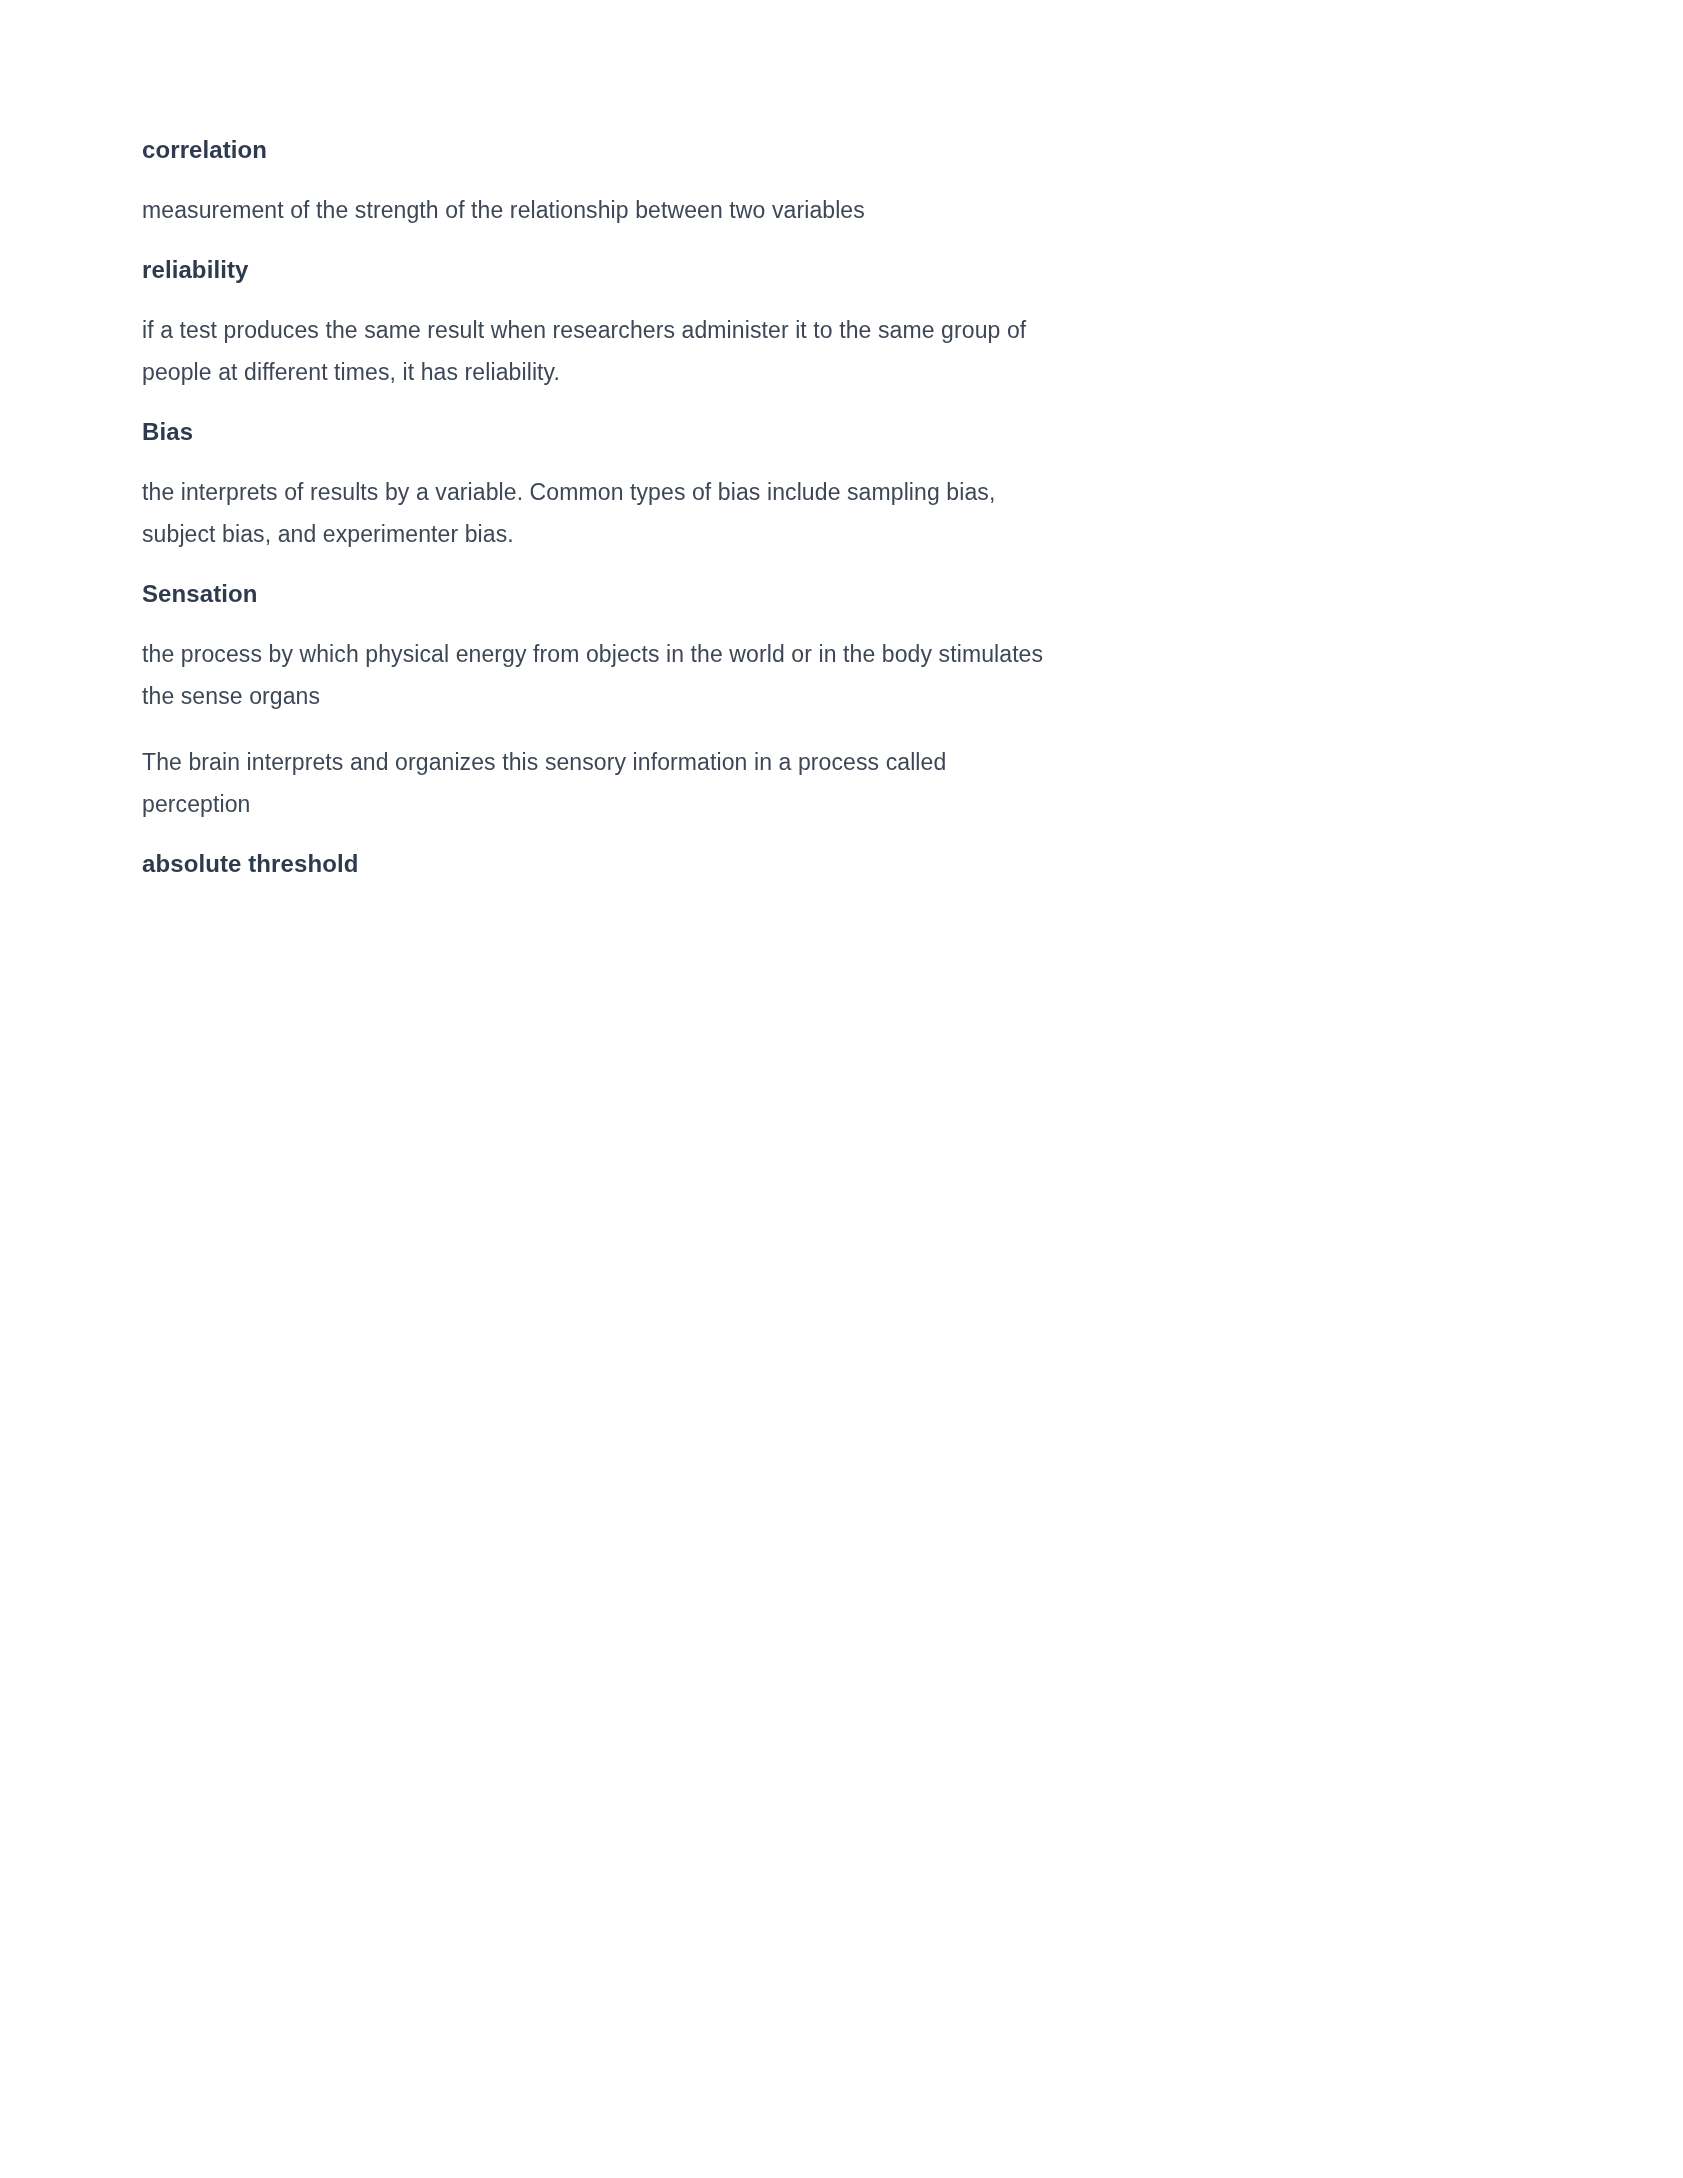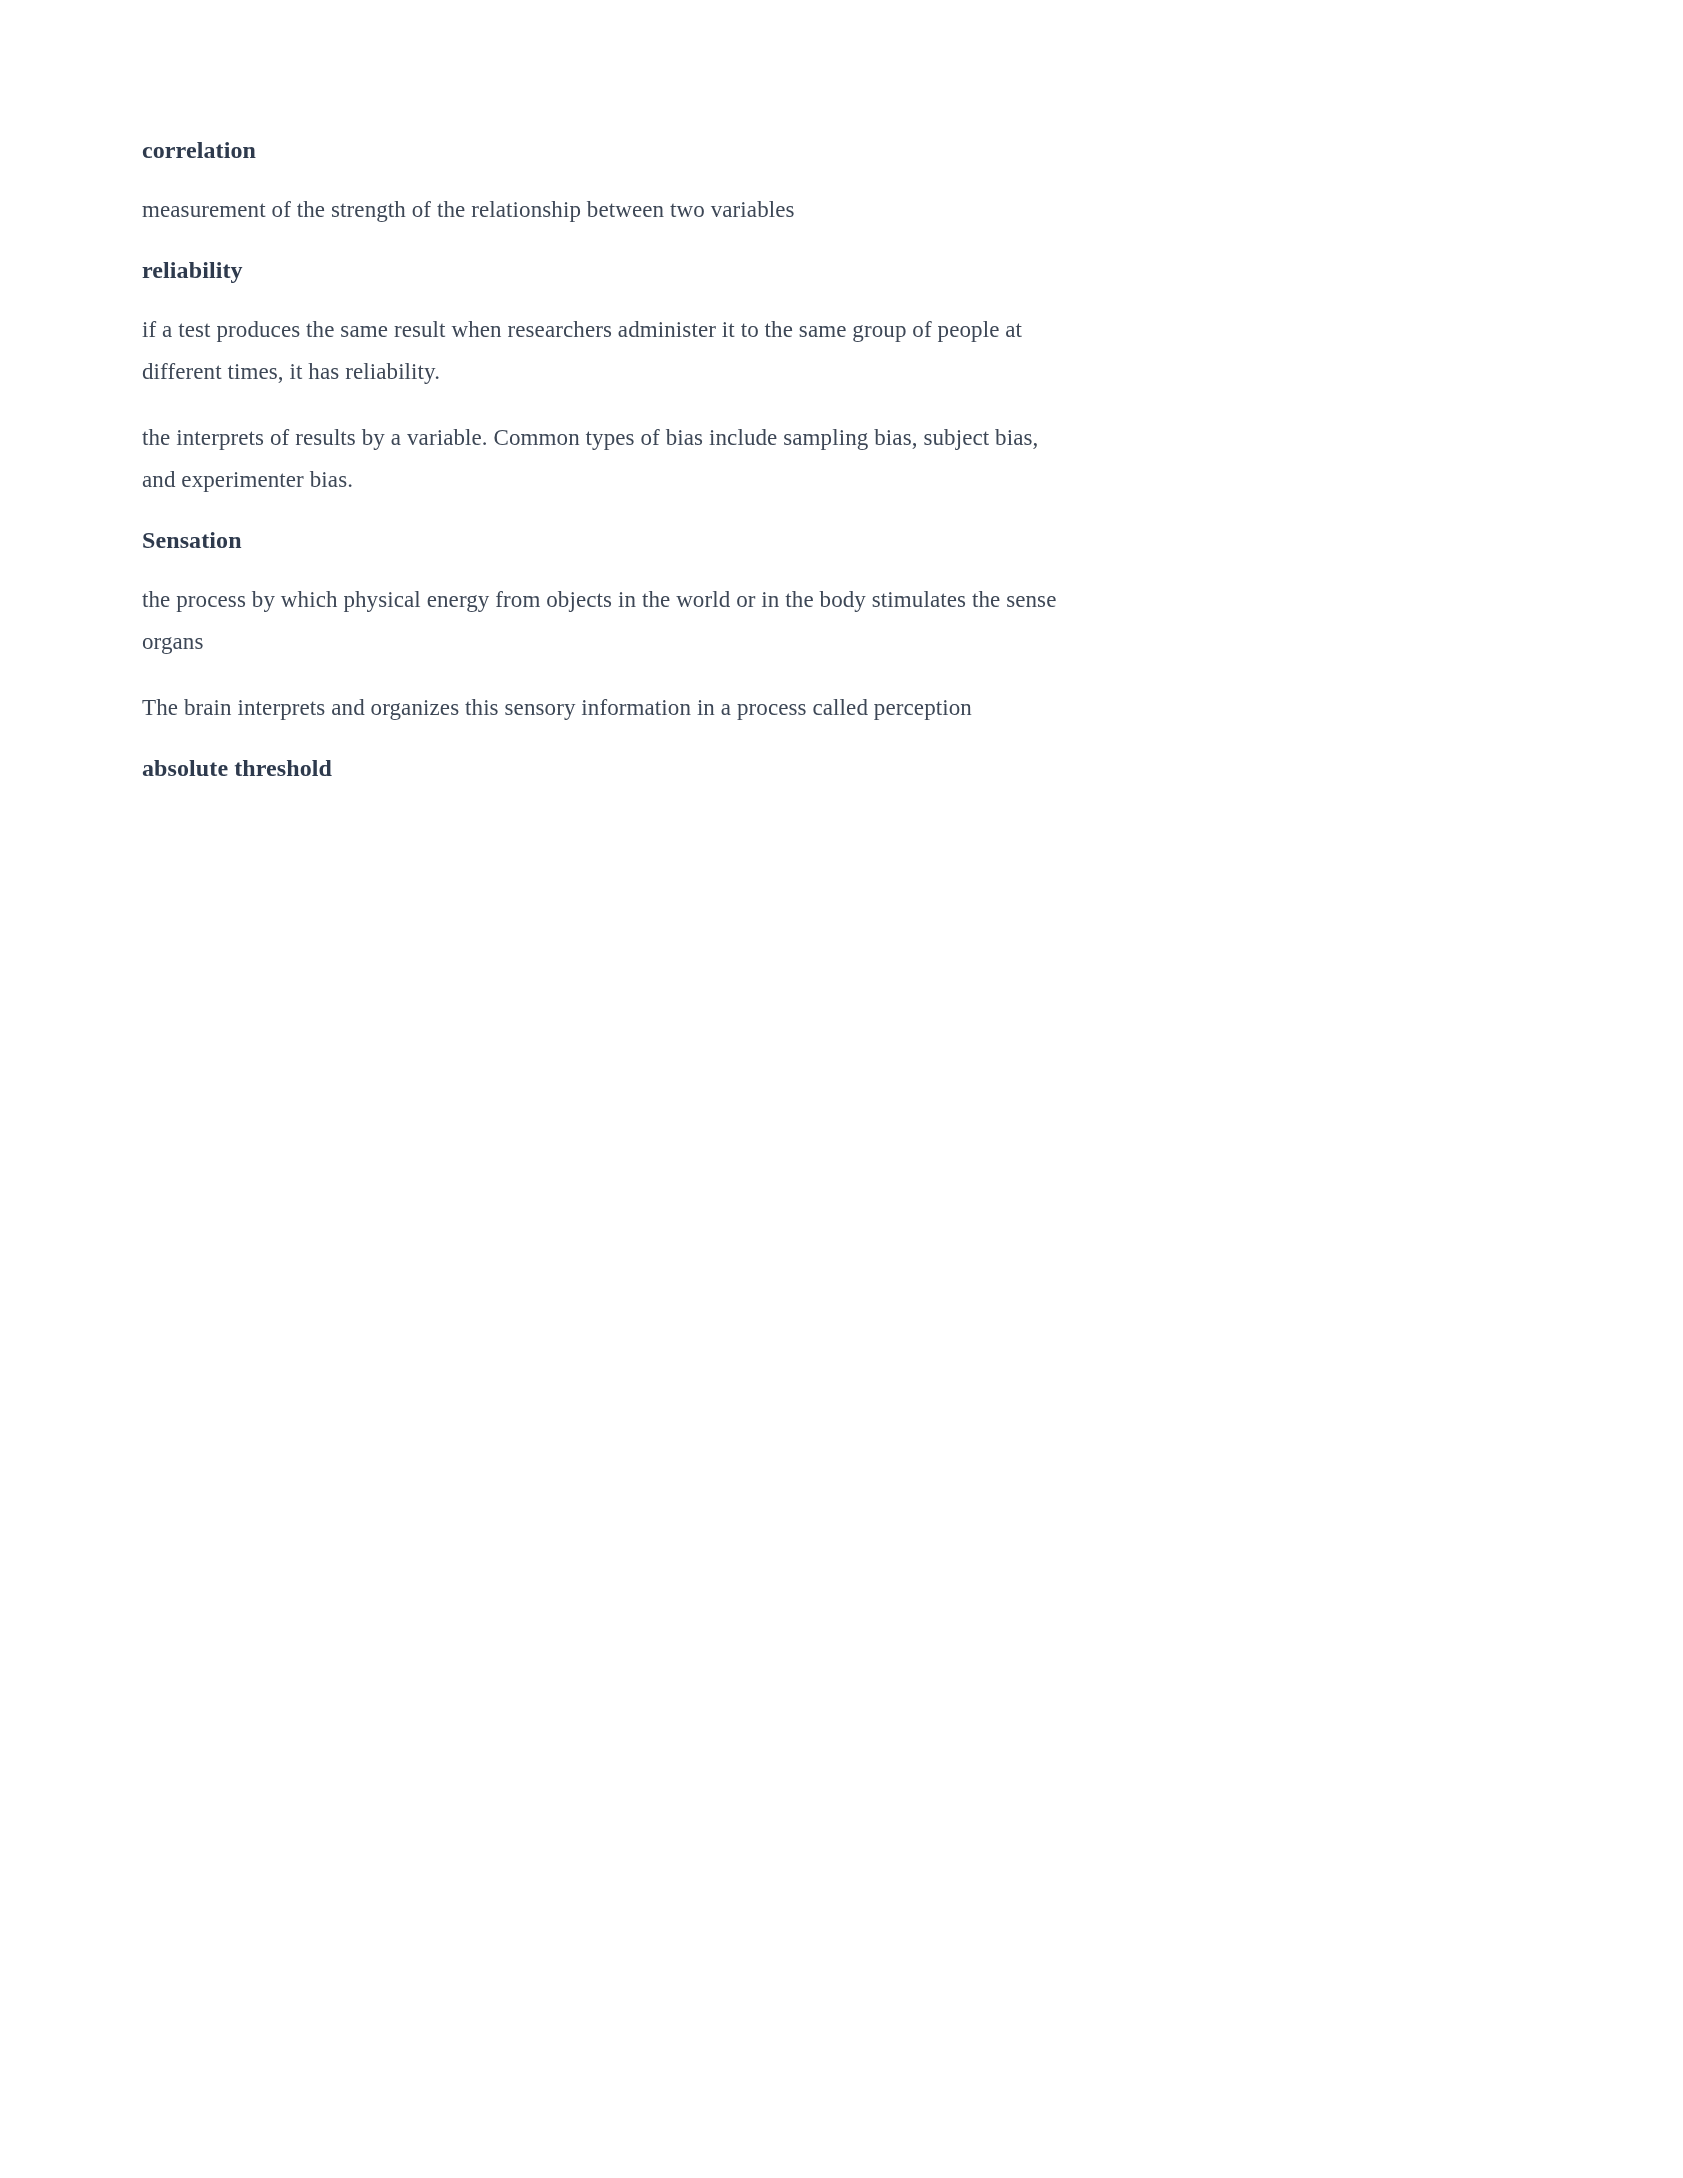--- a/index.html
+++ b/index.html
@@ -16,21 +16,20 @@
   .page {
     width: 1683px;
     height: 2178px;
     background: var(--page-bg);
     font-family: "Liberation Sans", "DejaVu Sans", sans-serif;
     padding: 135px 0 0 142px;
     overflow: hidden;
   }
   .content {
     width: 931px;
-    font-family: Liberation Serif, serif;
   }
   .entry { }
   .term {
     font-size: 24px;
     font-weight: 700;
     color: var(--term-color);
     line-height: 30px;
     margin: 0 0 24px 0;
     letter-spacing: 0.1px;
   }
@@ -54,20 +53,21 @@
         <p class="definition">measurement of the strength of the relationship between two variables</p>
       </div>
 
       <div class="entry">
         <h3 class="term">reliability</h3>
         <p class="definition">if a test produces the same result when researchers administer it to the same group of people at different times, it has reliability.</p>
       </div>
 
 
       <div class="entry">
+        <h3 class="term">Bias</h3>
         <p class="definition">the interprets of results by a variable. Common types of bias include sampling bias, subject bias, and experimenter bias.</p>
       </div>
 
       <div class="entry">
         <h3 class="term">Sensation</h3>
         <p class="definition">the process by which physical energy from objects in the world or in the body stimulates the sense organs</p>
       </div>
 
       <div class="entry">
         <p class="definition">The brain interprets and organizes this sensory information in a process called perception</p>

